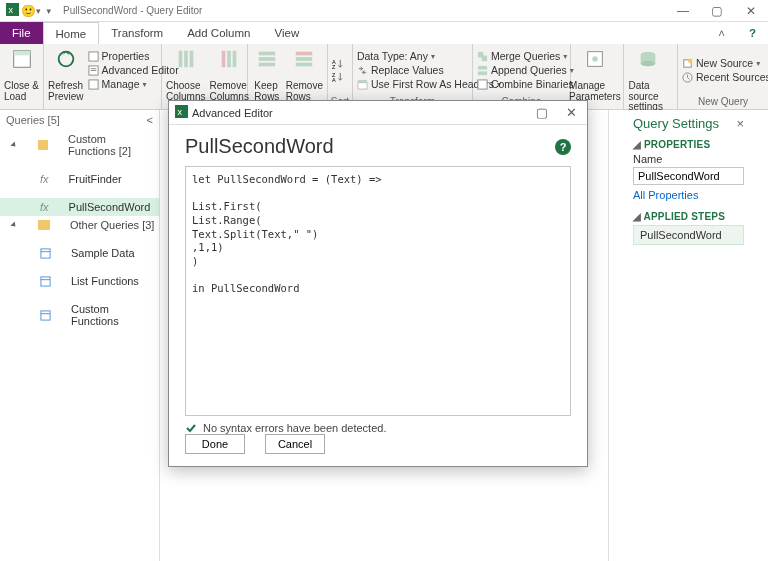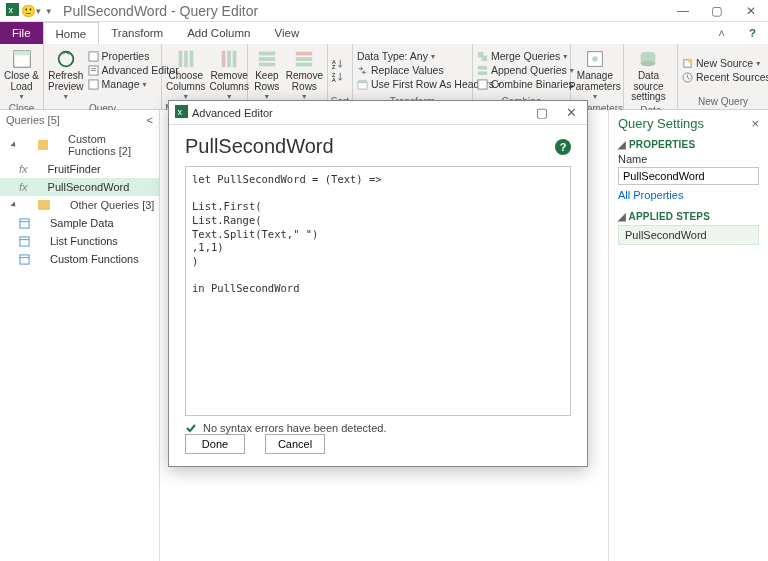--- a/index.html
+++ b/index.html
@@ -3,56 +3,56 @@
 <meta charset="utf-8">
 <style>
   * { box-sizing: border-box; margin: 0; padding: 0; font-family: "Segoe UI", sans-serif; }
   body { width: 768px; height: 561px; background: #fff; overflow: hidden; font-size: 11px; color: #323130; position: relative; }
 
   
   .titlebar { height: 22px; display: flex; align-items: center; background: #fff; border-bottom: 1px solid #e1dfdd; }
   .titlebar .qat { display: flex; align-items: center; gap: 2px; padding: 0 6px; }
   .titlebar .qat svg, .titlebar .qat .em { width: 13px; height: 13px; }
   .titlebar .em { font-size: 12px; }
-  .titlebar .title { flex: 1; color: #6e6e6e; font-size: 14px; padding-left: 6px; }
+  .titlebar .title { flex: 1; color: #6e6e6e; font-size: 10px; padding-left: 6px; }
   .titlebar .winctl { display: flex; }
   .titlebar .winctl div { width: 34px; height: 22px; display: flex; align-items: center; justify-content: center; color: #605e5c; font-size: 12px; }
 
   
   .tabs { height: 22px; display: flex; align-items: stretch; background: #fff; }
   .tab { padding: 0 12px; display: flex; align-items: center; font-size: 11.5px; color: #444; cursor: pointer; }
   .tab.file { background: #701a75; color: #fff; }
   .tab.active { border: 1px solid #d0d0d0; border-bottom: none; background: #fff; }
 
   
   .ribbon { height: 66px; background: #f3f2f1; border-bottom: 1px solid #d0d0d0; display: flex; }
   .group { border-right: 1px solid #d0d0d0; display: flex; flex-direction: column; }
   .group .ctrls { flex: 1; display: flex; align-items: flex-start; padding: 2px 4px; gap: 4px; }
   .group .label { height: 14px; text-align: center; font-size: 10px; color: #666; padding-bottom: 1px; }
-  .bigbtn { width: 40px; display: flex; flex-direction: column; align-items: center; gap: 1px; font-size: 10px; line-height: 1.05; text-align: center; cursor: pointer; padding-top: 2px;}
+  .bigbtn { width: 40px; display: flex; flex-direction: column; align-items: center; gap: 11px; font-size: 10px; line-height: 1.05; cursor: pointer; padding-top: 2px;}
   .bigbtn svg { width: 22px; height: 22px; }
   .smallrow { font-size: 10.5px; color: #333; display: flex; align-items: center; gap: 3px; cursor: pointer; white-space: nowrap; padding: 1px 0;}
   .smallrow svg { width: 11px; height: 11px; flex-shrink:0; }
   .col { display: flex; flex-direction: column; gap: 0px; justify-content: center; height: 48px;}
   .dd::after { content: " ▾"; font-size: 8px; color: #666; }
 
   
   .main { display: flex; height: calc(561px - 22px - 22px - 66px); }
   .leftpane { width: 160px; background: #fff; border-right: 1px solid #e1dfdd; padding: 0; }
   .leftpane .panehead { padding: 4px 6px; font-size: 11px; color: #666; display:flex; justify-content:space-between; align-items:center; }
   .treeitem { display: flex; align-items: center; gap: 20px; padding: 3px 4px 3px 12px; font-size: 11px; cursor: pointer; }
   .treeitem.group-h { font-style: normal; color: #444; }
   .treeitem.sel { background: #d9f0e4; }
-  .treeitem.sub { padding-left: 19px; }
+  .treeitem.sub { padding-left: 40px; margin-top: 10px; }
   .treeitem svg { width: 11px; height: 11px; flex-shrink: 0; }
   .triangle { display:inline-block; width:0;height:0;border-left:4px solid #666;border-top:3px solid transparent;border-bottom:3px solid transparent; transform: rotate(45deg); margin-right:2px;}
   .folder { width:12px;height:10px;background:#f0c869;border-radius:1px;display:inline-block;}
 
   .centerpane { flex: 1; background: #fff; position: relative; }
-  .rightpane { width: 160px; background: #fff; border-left: 1px solid #e1dfdd; padding: 6px 9px; }
+  .rightpane { width: 160px; background: #fff; border-left: 1px solid #e1dfdd; padding: 6px 24px; }
   .rightpane h2 { font-size: 13px; color: #217346; font-weight: 400; margin-bottom: 8px; display:flex; justify-content:space-between; align-items:center;}
   .sectionhead { font-size: 10px; color: #217346; font-weight: 600; letter-spacing: .2px; margin: 6px 0 3px; }
   .propinput { width: 100%; border: 1px solid #c8c6c4; padding: 2px 4px; font-size: 11px; }
   .link { color: #0066cc; font-size: 11px; cursor: pointer; margin-top: 4px; display: inline-block;}
   .steplist .step { background: #eef5ef; border:1px solid #d0e8d6; padding: 3px 6px; font-size: 11px; }
 
   
   .modal { position: absolute; left: 168px; top: 100px; width: 420px; background: #fff; border: 1px solid #888; box-shadow: 0 4px 16px rgba(0,0,0,.25); }
   .modal .mtitle { height: 24px; display: flex; align-items: center; padding: 0 6px; font-size: 11px; border-bottom: 1px solid #e1dfdd; }
   .modal .mtitle .t { flex:1; }

